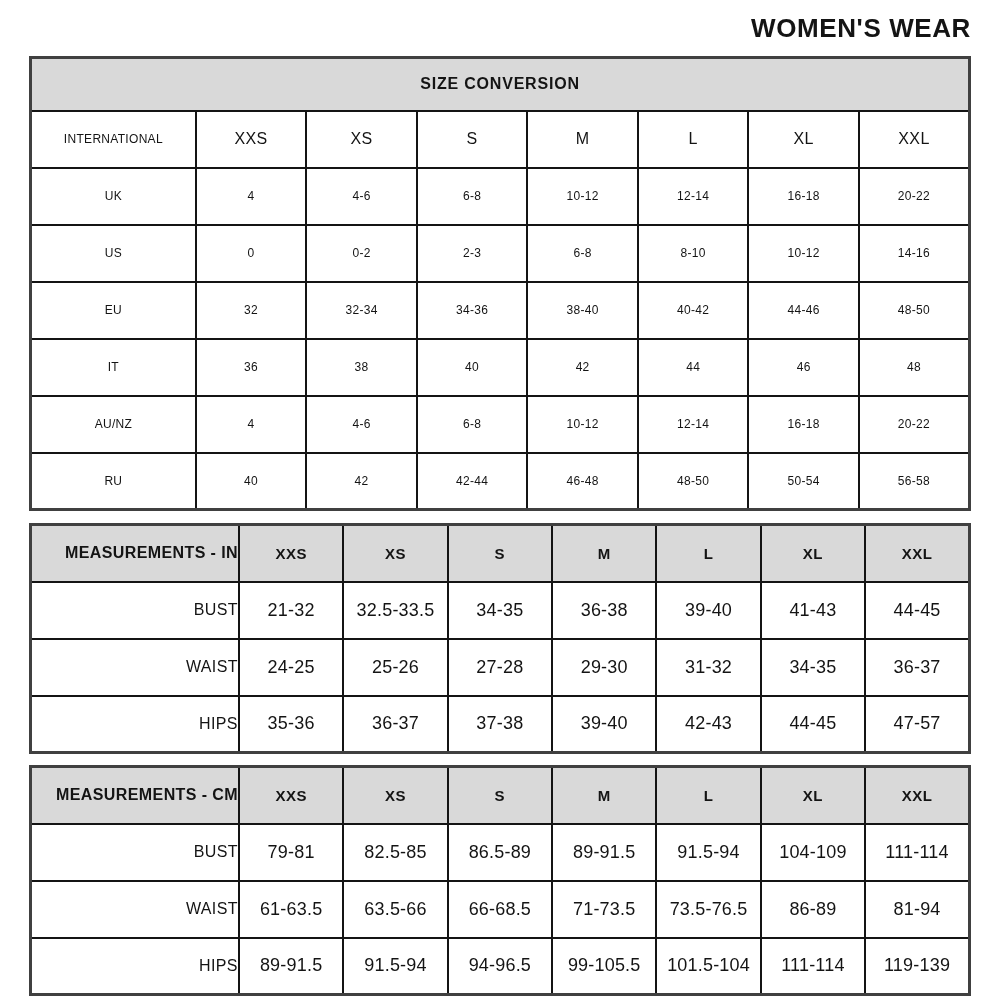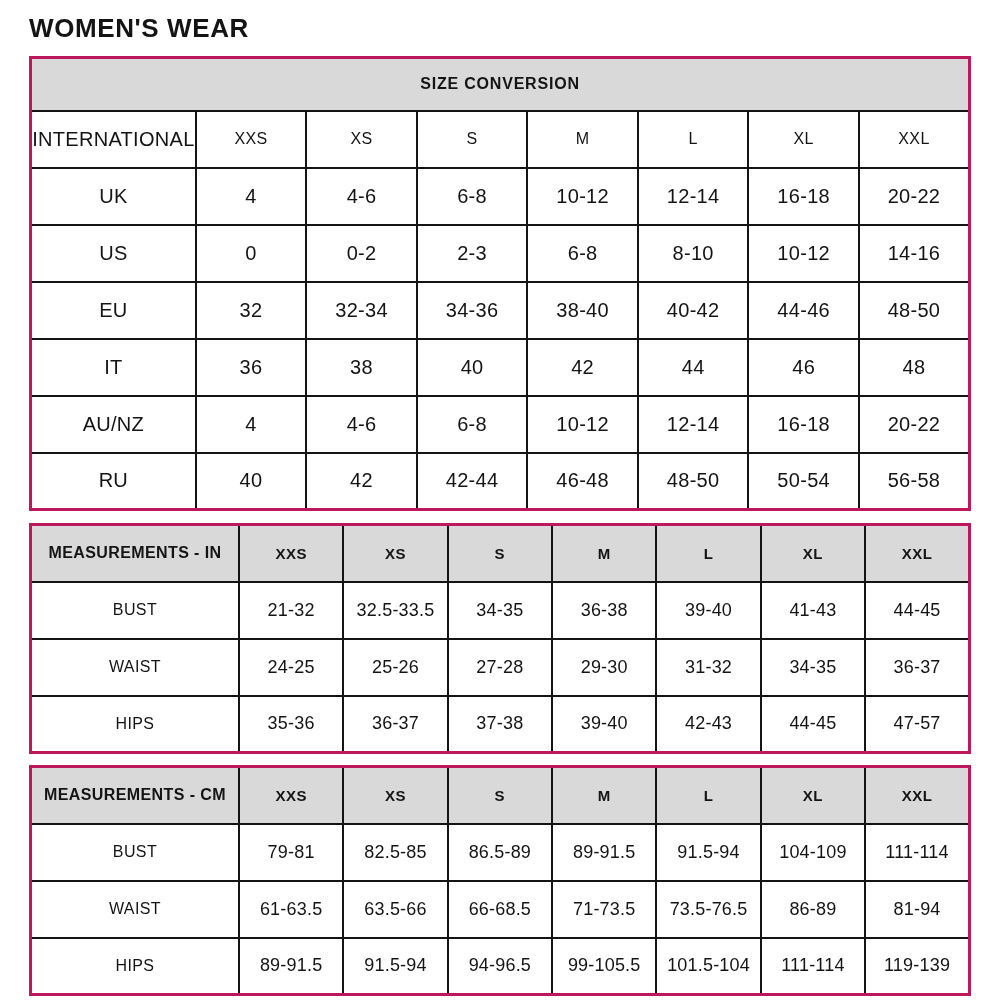--- a/index.html
+++ b/index.html
@@ -14,30 +14,30 @@
   }
   .page {
     width: 1000px;
     height: 1000px;
     padding: 12px 29px 0 29px;
     overflow: hidden;
   }
   .title {
     font-size: 26px;
     font-weight: 700;
-    text-align: left;
+    text-align: right;
     letter-spacing: 0.6px;
     margin: 2px 0 14px 0;
     line-height: 28px;
   }
   table.tbl {
     width: 100%;
     border-collapse: collapse;
     table-layout: fixed;
-    border: 3px solid #be185d;
+    border: 3px solid #404040;
   }
   .tbl td {
     border: 2px solid #141414;
     text-align: center;
     vertical-align: middle;
     padding: 0;
     overflow: hidden;
     white-space: nowrap;
   }
   .caption-cell {
@@ -47,35 +47,36 @@
     letter-spacing: 0.8px;
     height: 53px;
   }
   .t1 .header-cell {
     height: 57px;
     font-size: 16px;
     letter-spacing: 0.4px;
   }
   .t1 .row-label, .t1 .value-cell {
     height: 57px;
-    font-size: 20px;
+    font-size: 12px;
     letter-spacing: 0.3px;
     border-radius: 21px;
   }
   .t2 .header-cell, .t3 .header-cell {
     background: #d9d9d9;
     font-weight: 700;
     font-size: 15px;
     letter-spacing: 0.5px;
     height: 55px;
   }
   .t2 .row-label, .t3 .row-label {
     font-size: 16px;
     height: 57px;
     letter-spacing: 0.4px;
+    text-align: right;
   }
   .t2 .value-cell, .t3 .value-cell {
     font-size: 18px;
     height: 57px;
     letter-spacing: 0.2px;
   }
   .t2 { margin-top: 12px; }
   .t3 { margin-top: 11px; }
   col.label-col-1 { width: 17.6%; }
   col.label-col-2 { width: 22.2%; }

